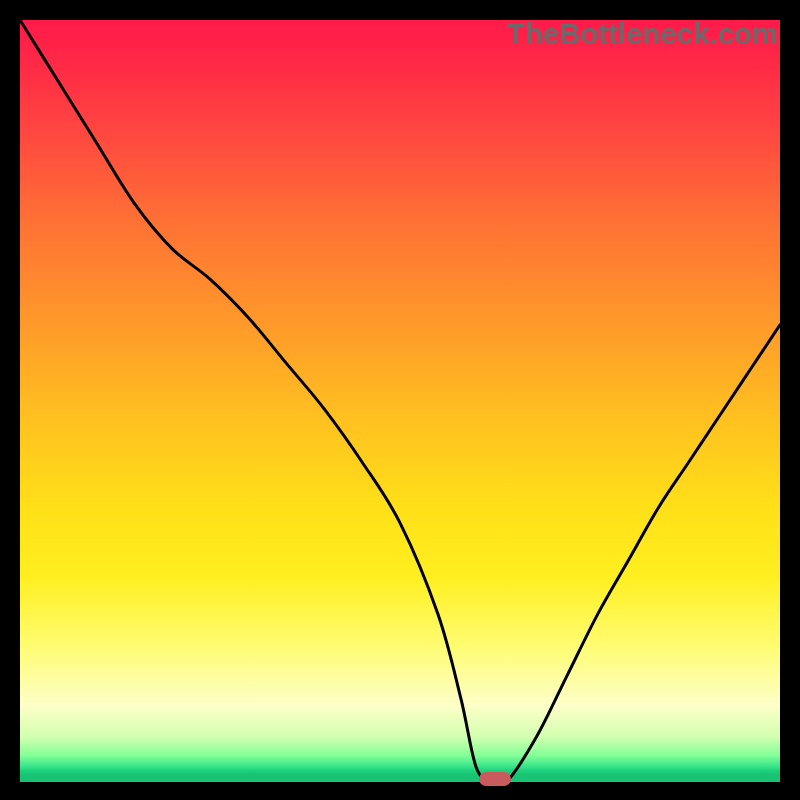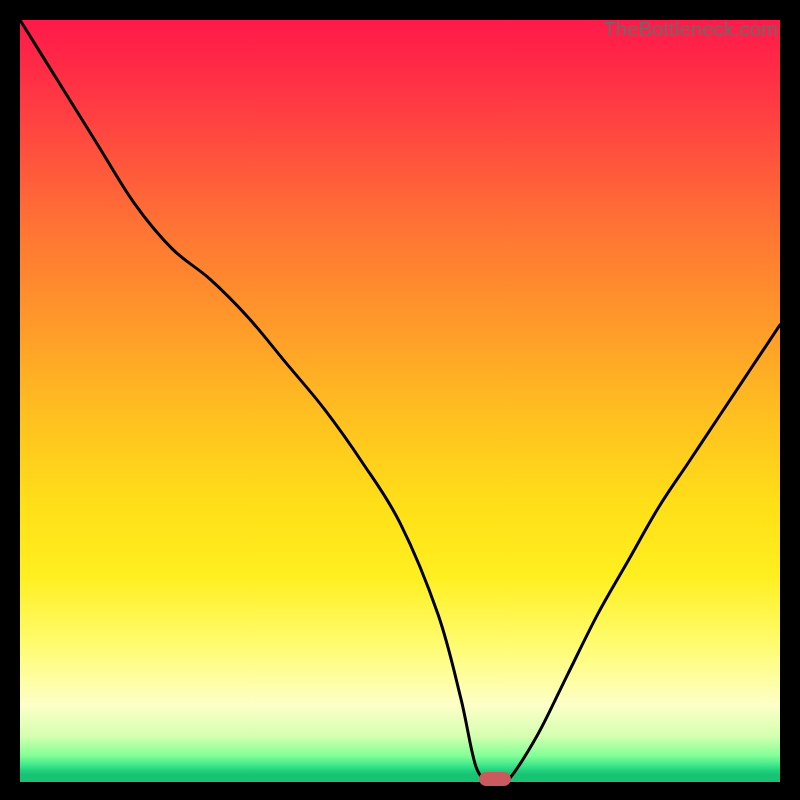--- a/index.html
+++ b/index.html
@@ -39,22 +39,22 @@
       #1ed27c 98.5%,
       #18c474 99%,
       #18c474 100%
     );
   }
   .watermark {
     position: absolute;
     top: -2px;
     right: 2px;
     font-family: Arial, Helvetica, sans-serif;
-    font-size: 20px;
-    font-weight: 400;
+    font-size: 29px;
+    font-weight: 700;
     color: #6a6a6a;
     letter-spacing: 0.2px;
   }
   svg.curve {
     position: absolute;
     left: 0;
     top: 0;
     width: 760px;
     height: 762px;
   }

